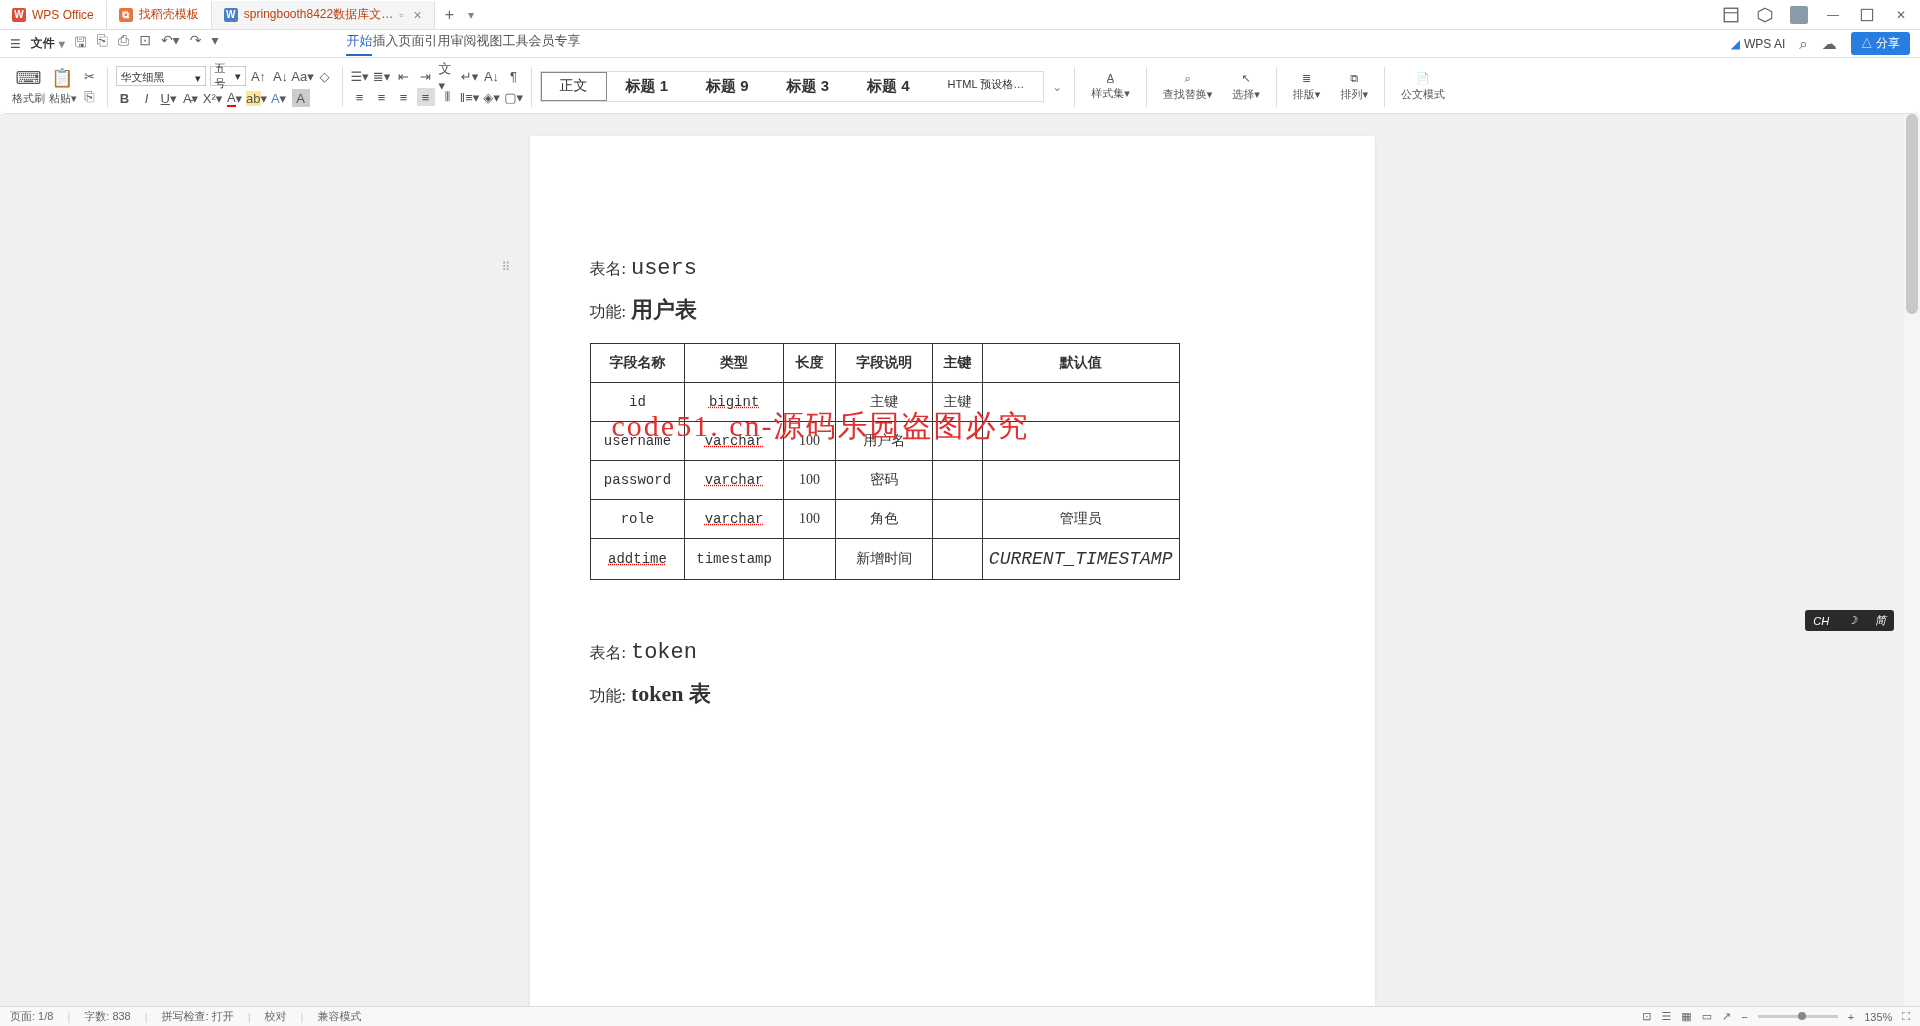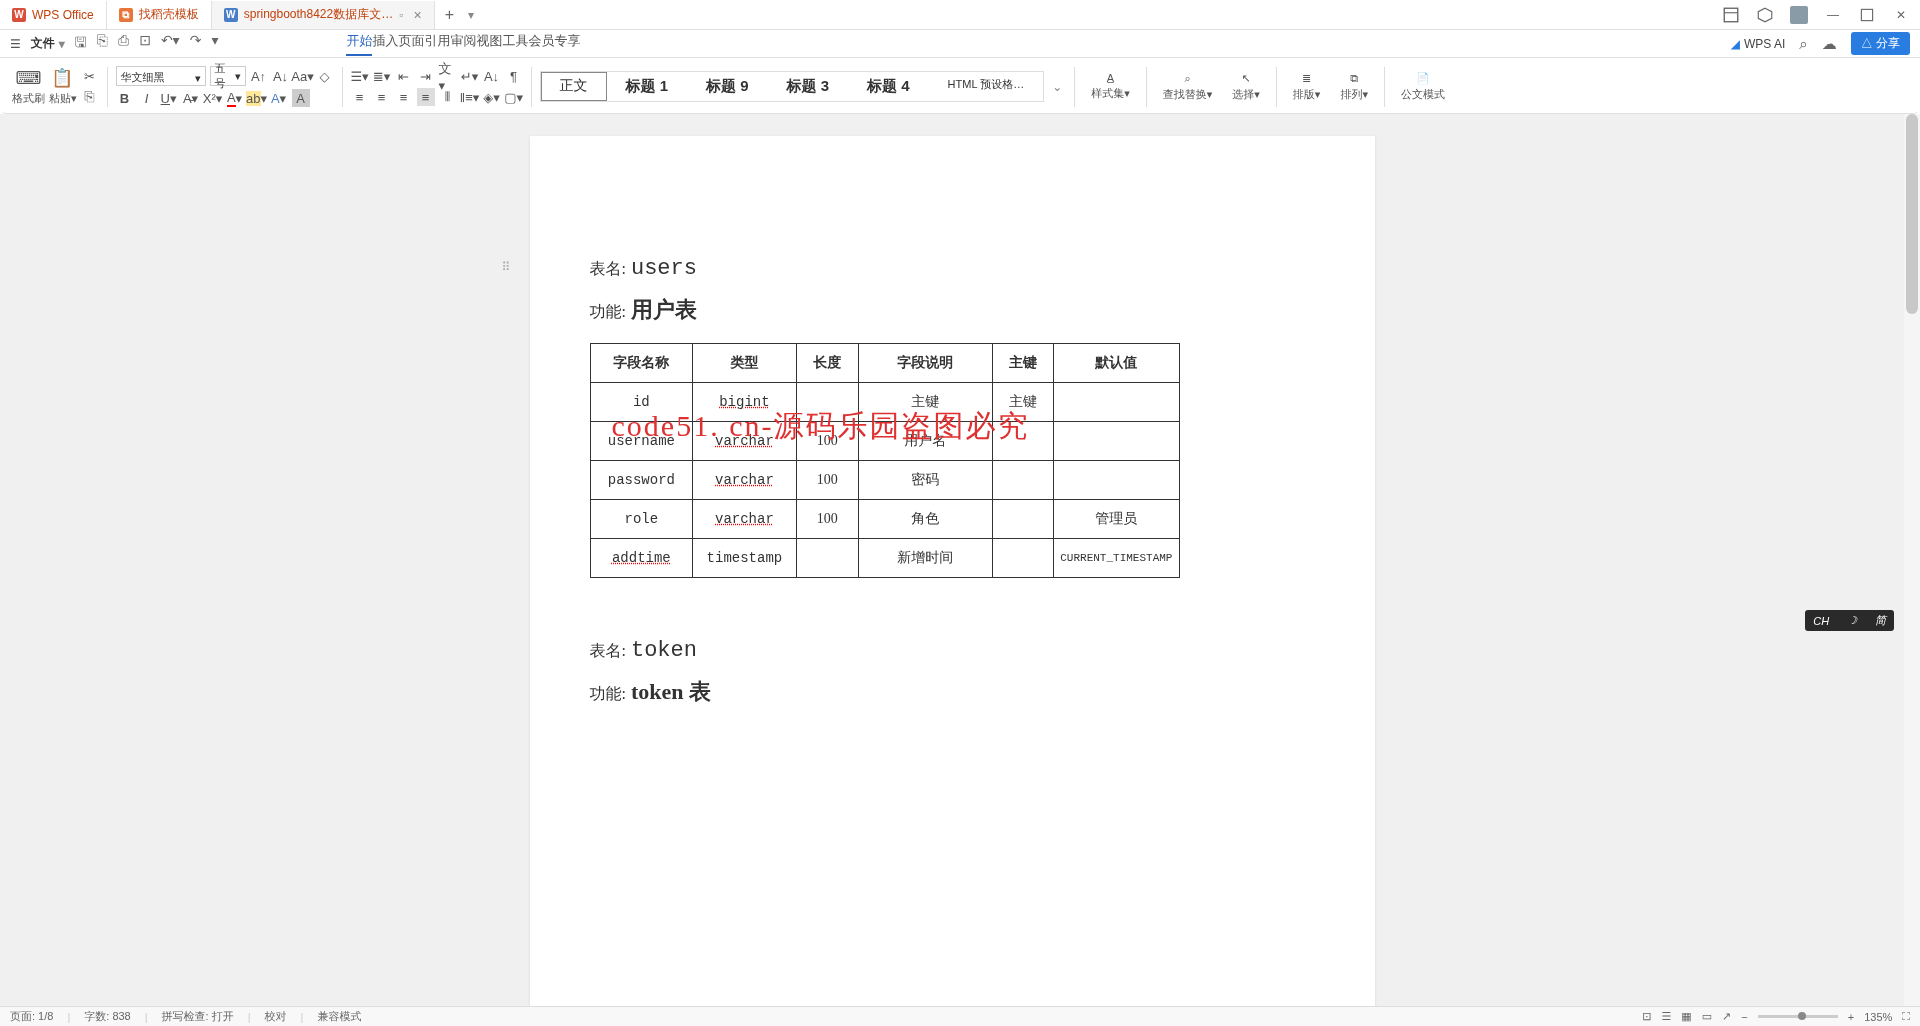--- a/index.html
+++ b/index.html
@@ -328,21 +328,21 @@
           <td>角色</td>
           <td></td>
           <td>管理员</td>
         </tr>
         <tr>
           <td class="mono underline-dot">addtime</td>
           <td class="mono">timestamp</td>
           <td></td>
           <td>新增时间</td>
           <td></td>
-          <td class="mono" style="font-size:11px;">CURRENT_TIMESTAMP</td>
+          <td class="mono" style="font-size:18px;font-style:italic;">CURRENT_TIMESTAMP</td>
         </tr>
       </tbody>
     </table>
 
     <div class="doc-line">
       <span class="doc-label">表名:</span>
       <span class="doc-value">token</span>
     </div>
     <div class="doc-line">
       <span class="doc-label">功能:</span>

